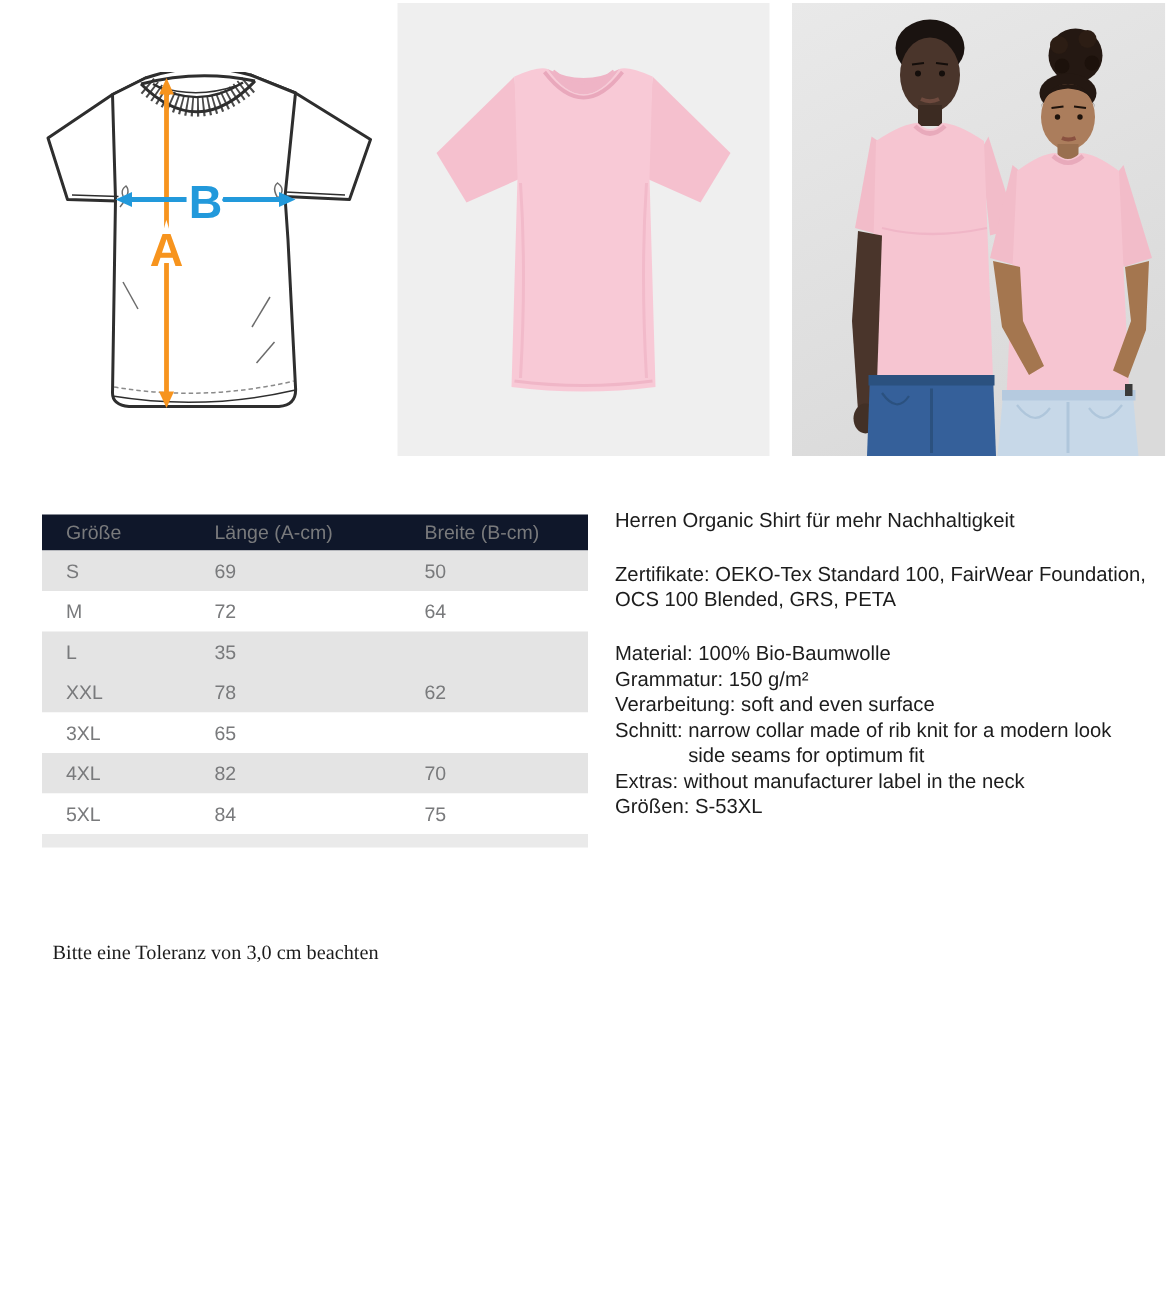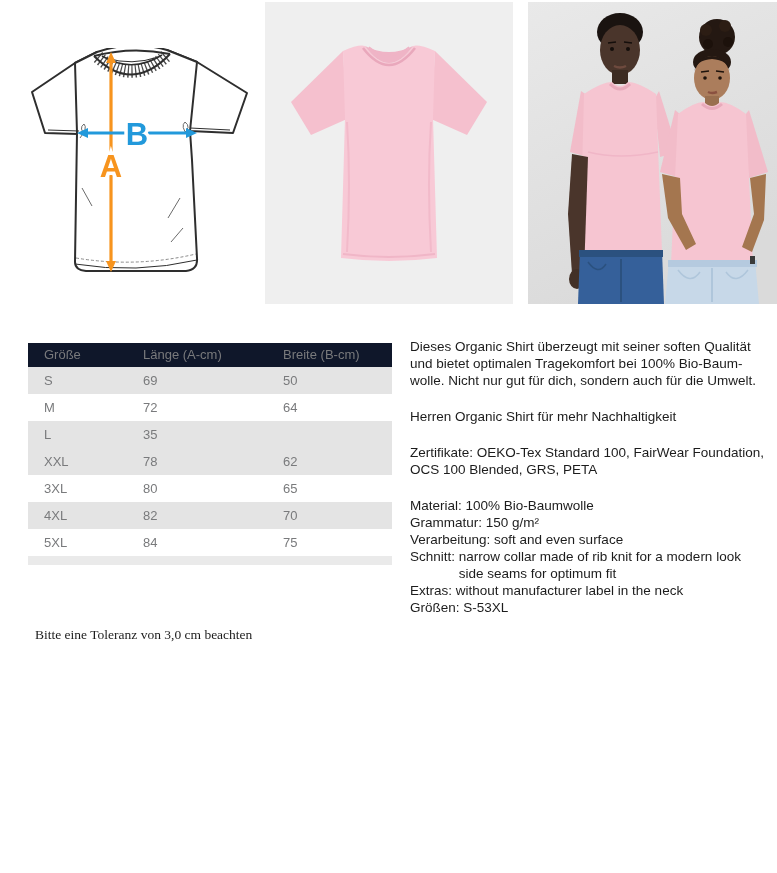--- a/index.html
+++ b/index.html
@@ -186,42 +186,38 @@
       <div class="tc">L</div>
       <div class="tc">35</div>
     </div>
     <div class="trow tbody-row odd">
       <div class="tc">XXL</div>
       <div class="tc">78</div>
       <div class="tc">62</div>
     </div>
     <div class="trow tbody-row even">
       <div class="tc">3XL</div>
-      <div class="tc">80</div>
       <div class="tc">65</div>
     </div>
     <div class="trow tbody-row odd">
       <div class="tc">4XL</div>
       <div class="tc">82</div>
       <div class="tc">70</div>
     </div>
     <div class="trow tbody-row even">
       <div class="tc">5XL</div>
       <div class="tc">84</div>
       <div class="tc">75</div>
     </div>
     <div class="tfoot-strip"></div>
   </div>
 
   <div class="tolerance-note">Bitte eine Toleranz von 3,0 cm beachten</div>
 
   <div class="description">
-    <p class="para">Dieses Organic Shirt überzeugt mit seiner soften Qualität
-und bietet optimalen Tragekomfort bei 100% Bio-Baum-
-wolle. Nicht nur gut für dich, sondern auch für die Umwelt.</p>
     <p class="para">Herren Organic Shirt für mehr Nachhaltigkeit</p>
     <p class="para">Zertifikate: OEKO-Tex Standard 100, FairWear Foundation,
 OCS 100 Blended, GRS, PETA</p>
     <p class="para">Material: 100% Bio-Baumwolle
 Grammatur: 150 g/m²
 Verarbeitung: soft and even surface
 Schnitt: narrow collar made of rib knit for a modern look
              side seams for optimum fit
 Extras: without manufacturer label in the neck
 Größen: S-53XL</p>

